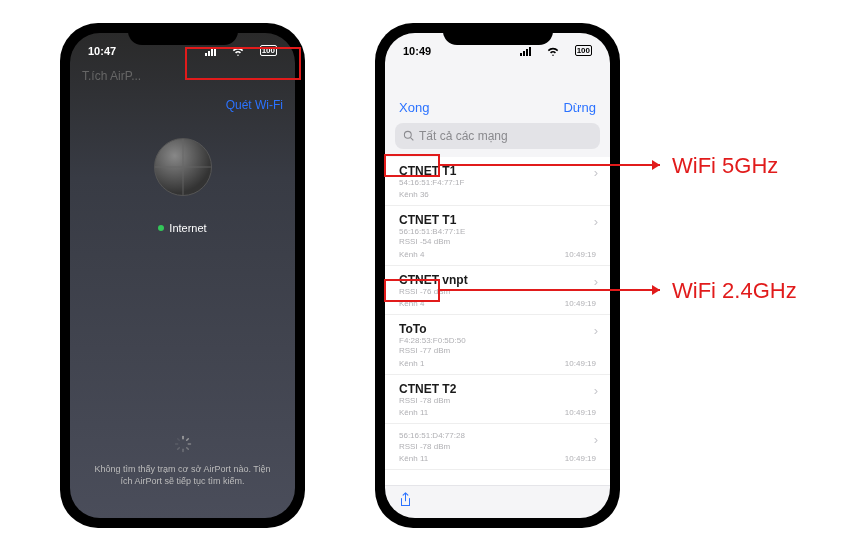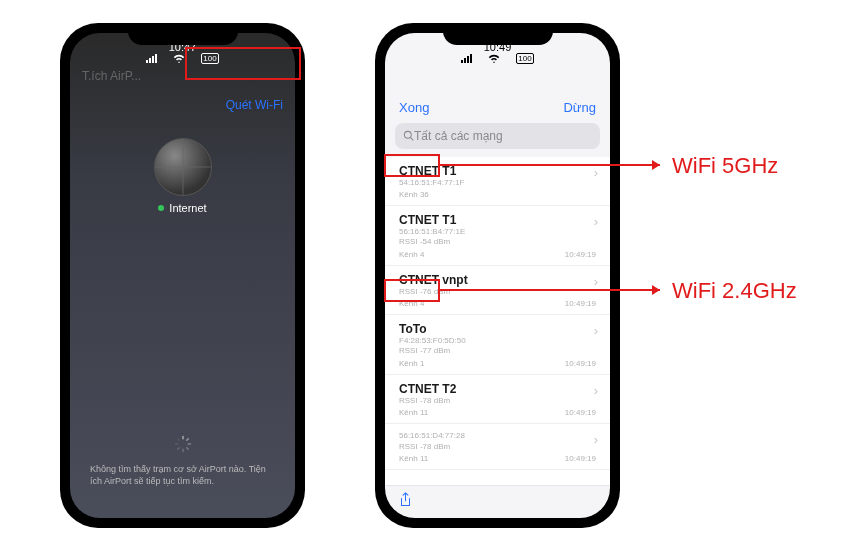--- a/index.html
+++ b/index.html
@@ -5,47 +5,47 @@
     * { margin: 0; padding: 0; box-sizing: border-box; font-family: -apple-system, BlinkMacSystemFont, sans-serif; }
     body { width: 850px; height: 550px; background: #fff; display: flex; align-items: center; gap: 70px; padding-left: 60px; position: relative; }
     
     .phone { width: 245px; height: 505px; background: #000; border-radius: 38px; padding: 10px; position: relative; }
     .screen { width: 100%; height: 100%; border-radius: 30px; overflow: hidden; position: relative; }
     .notch { position: absolute; top: 0; left: 50%; transform: translateX(-50%); width: 110px; height: 22px; background: #000; border-radius: 0 0 14px 14px; z-index: 10; }
     
     .dark-screen { background: linear-gradient(180deg, #2a2a2a 0%, #383b44 30%, #4a4d5a 100%); height: 100%; display: flex; flex-direction: column; color: #fff; }
     .light-screen { background: #f5f5f7; height: 100%; display: flex; flex-direction: column; color: #000; }
     
-    .statusbar { display: flex; justify-content: space-between; align-items: center; padding: 8px 18px 2px; font-size: 11px; font-weight: 400; height: 30px; flex-direction: column; }
-    .statusbar-right { display: flex; align-items: center; gap: 16px; }
+    .statusbar { display: flex; justify-content: space-between; align-items: center; padding: 8px 18px 2px; font-size: 11px; font-weight: 700; height: 30px; }
+    .statusbar-right { display: flex; align-items: flex-end; gap: 16px; }
     .signal-icon { display: inline-flex; align-items: flex-end; gap: 1px; }
     .signal-icon span { width: 2px; background: currentColor; }
     .signal-icon span:nth-child(1){height:3px} .signal-icon span:nth-child(2){height:5px} .signal-icon span:nth-child(3){height:7px} .signal-icon span:nth-child(4){height:9px}
     .wifi-icon-sb { width: 12px; height: 9px; }
     .battery-box { border: 1px solid currentColor; border-radius: 2px; padding: 0 1px; font-size: 8px; display: inline-flex; align-items: center; height: 11px; }
     
     .navbar-dark { display: flex; justify-content: space-between; padding: 6px 12px; font-size: 12px; }
     .navbar-light { display: flex; justify-content: space-between; padding: 8px 14px; font-size: 13px; font-weight: 500; }
     .muted-link { color: #666; }
     .blue-link { color: #2b72ff; font-weight: 500; margin-top: 29px; }
     
     .globe-section { display: flex; flex-direction: column; align-items: center; padding-top: 20px; }
     .globe { width: 58px; height: 58px; border-radius: 50%; background: radial-gradient(circle at 35% 30%, #888, #333 70%); border: 1px solid #555; position: relative; }
     .globe-lines { position: absolute; inset: 0; border-radius: 50%; background-image: linear-gradient(90deg, transparent 48%, #666 49%, #666 51%, transparent 52%), linear-gradient(0deg, transparent 48%, #666 49%, #666 51%, transparent 52%); opacity: 0.4; }
-    .internet-status { display: flex; align-items: center; gap: 5px; margin-top: 6px; font-size: 11px; }
+    .internet-status { display: flex; align-items: center; gap: 5px; margin-top: 26px; font-size: 11px; }
     .green-dot { width: 6px; height: 6px; border-radius: 50%; background: #33c759; }
     
-    .spinner-section { margin-top: auto; padding: 0 20px 30px; }
+    .spinner-section { margin-top: auto; text-align: center; padding: 0 20px 30px; }
     .spinner { width: 18px; height: 18px; margin: 0 auto 10px; }
     .spinner svg { animation: spin 1.5s linear infinite; }
     @keyframes spin { to { transform: rotate(360deg); } }
     .not-found-txt { font-size: 9px; line-height: 1.35; color: #bbb; }
     
     .search-wrap { padding: 0 10px 8px; }
-    .search-field { background: #e3e3e7; border-radius: 8px; padding: 6px 8px; display: flex; align-items: center; font-size: 12px; color: #8a8a8e; }
+    .search-field { background: #e3e3e7; border-radius: 8px; padding: 6px 8px; display: flex; align-items: center; gap: 5px; font-size: 12px; color: #8a8a8e; }
     
     .net-list { flex: 1; overflow-y: hidden; background: #fff; }
     .net-item { padding: 7px 14px 6px; border-bottom: 1px solid #eee; position: relative; }
     .net-name { font-size: 12px; font-weight: 600; color: #1a1a1a; }
     .net-meta { font-size: 8px; color: #b0b0b4; line-height: 1.3; }
     .net-bottom { display: flex; justify-content: space-between; font-size: 8px; color: #b0b0b4; margin-top: 2px; }
     .chevron { position: absolute; right: 12px; top: 8px; color: #c7c7cc; font-size: 13px; }
     
     .toolbar { padding: 6px 14px; border-top: 1px solid #e5e5e9; }
     .share-ic { width: 13px; height: 16px; }

